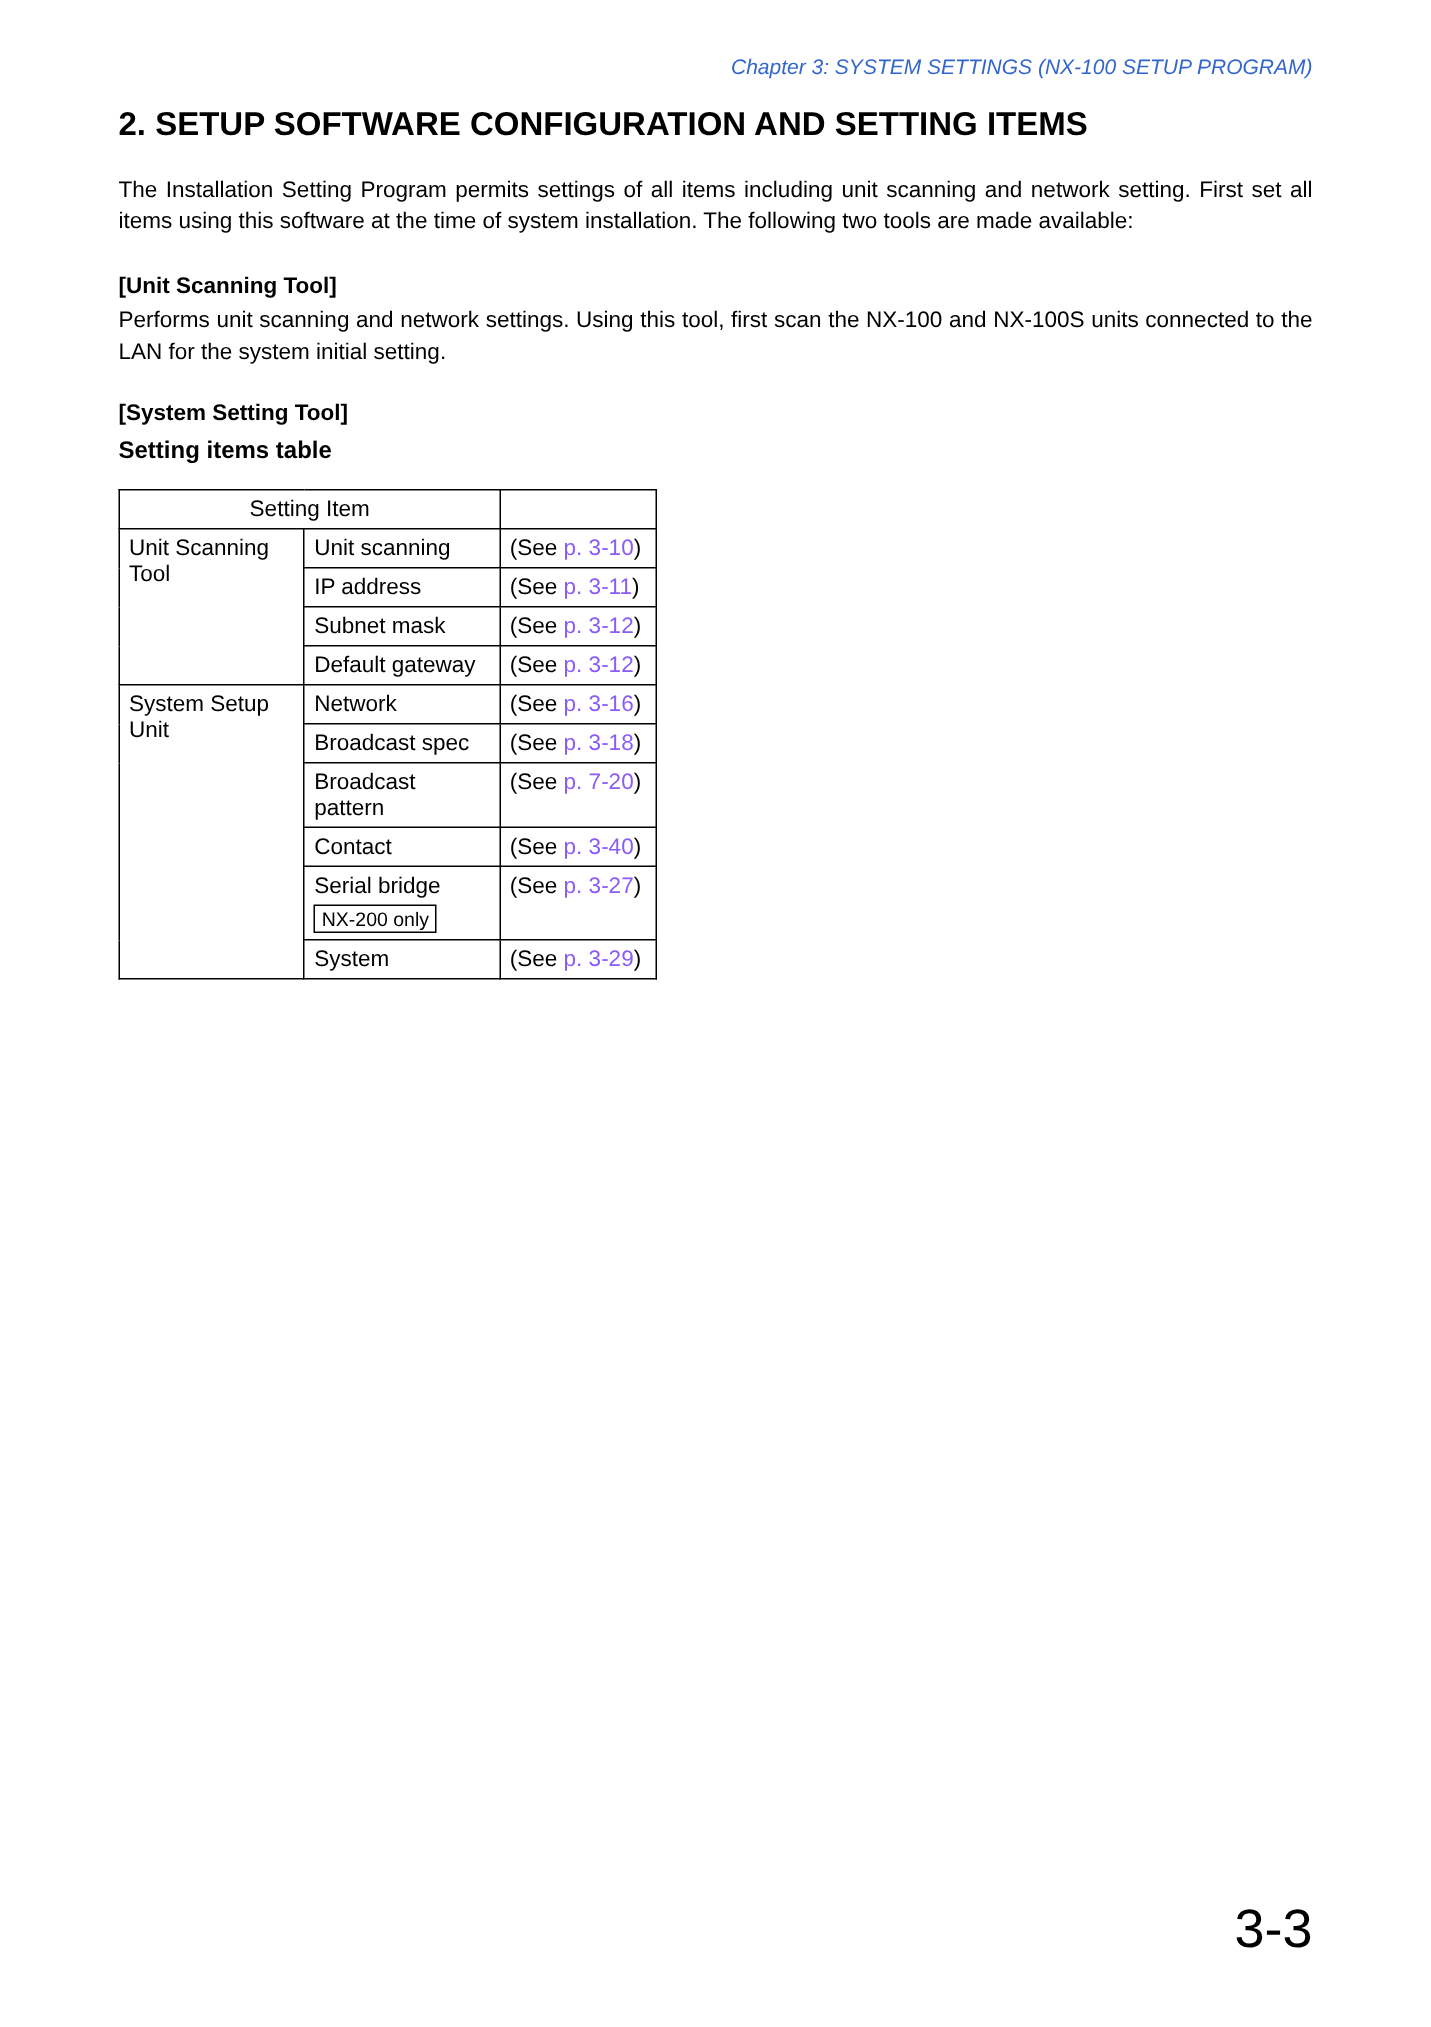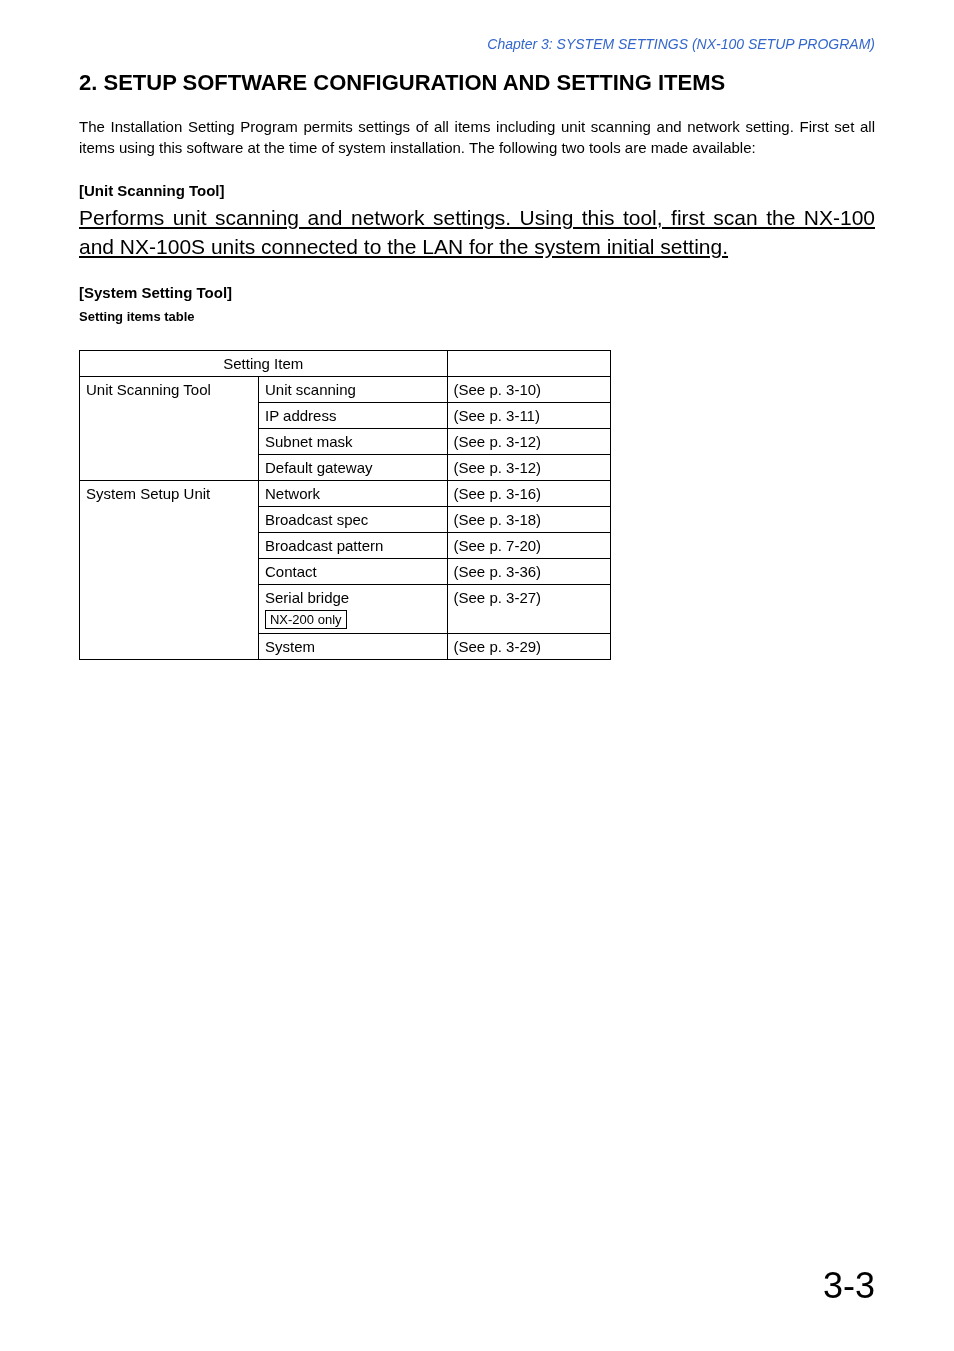--- a/index.html
+++ b/index.html
@@ -27,51 +27,50 @@
     line-height: 1.4;
     text-align: justify;
     margin-bottom: 24px;
   }
   .tool-heading {
     font-size: 15px;
     font-weight: bold;
     margin-bottom: 4px;
   }
   .tool-desc {
-    font-size: 21px;
+    font-size: 15px;
     line-height: 1.4;
     text-align: justify;
     margin-bottom: 22px;
-    text-decoration: underline;
   }
   .table-title {
-    font-size: 13px;
+    font-size: 16px;
     font-weight: bold;
     margin-top: 8px;
-    margin-bottom: 26px;
+    margin-bottom: 16px;
   }
   table.settings {
     border-collapse: collapse;
-    width: 532px;
+    width: 359px;
     font-size: 15px;
   }
   table.settings td, table.settings th {
     border: 1px solid #000;
     padding: 4px 6px;
     vertical-align: top;
   }
   table.settings th {
     font-weight: normal;
     text-align: center;
     padding: 4px 6px;
   }
   .col0 { width: 150px; }
   .col1 { width: 158px; }
   .col2 { width: 137px; }
-  .link { color: #000000; }
+  .link { color: #8b5cf6; }
   .nx-box {
     display: inline-block;
     border: 1px solid #000;
     font-size: 13px;
     padding: 1px 4px;
     margin-top: 4px;
   }
   .page-number {
     position: absolute;
     right: 79px;
@@ -135,21 +134,21 @@
     <tr>
       <td class="col1">Broadcast spec</td>
       <td class="col2"><span>(See </span><span class="link">p. 3-18</span><span>)</span></td>
     </tr>
     <tr>
       <td class="col1">Broadcast pattern</td>
       <td class="col2"><span>(See </span><span class="link">p. 7-20</span><span>)</span></td>
     </tr>
     <tr>
       <td class="col1">Contact</td>
-      <td class="col2"><span>(See </span><span class="link">p. 3-36</span><span>)</span></td>
+      <td class="col2"><span>(See </span><span class="link">p. 3-40</span><span>)</span></td>
     </tr>
     <tr>
       <td class="col1">
         <span>Serial bridge</span><br>
         <span class="nx-box">NX-200 only</span>
       </td>
       <td class="col2"><span>(See </span><span class="link">p. 3-27</span><span>)</span></td>
     </tr>
     <tr>
       <td class="col1">System</td>

